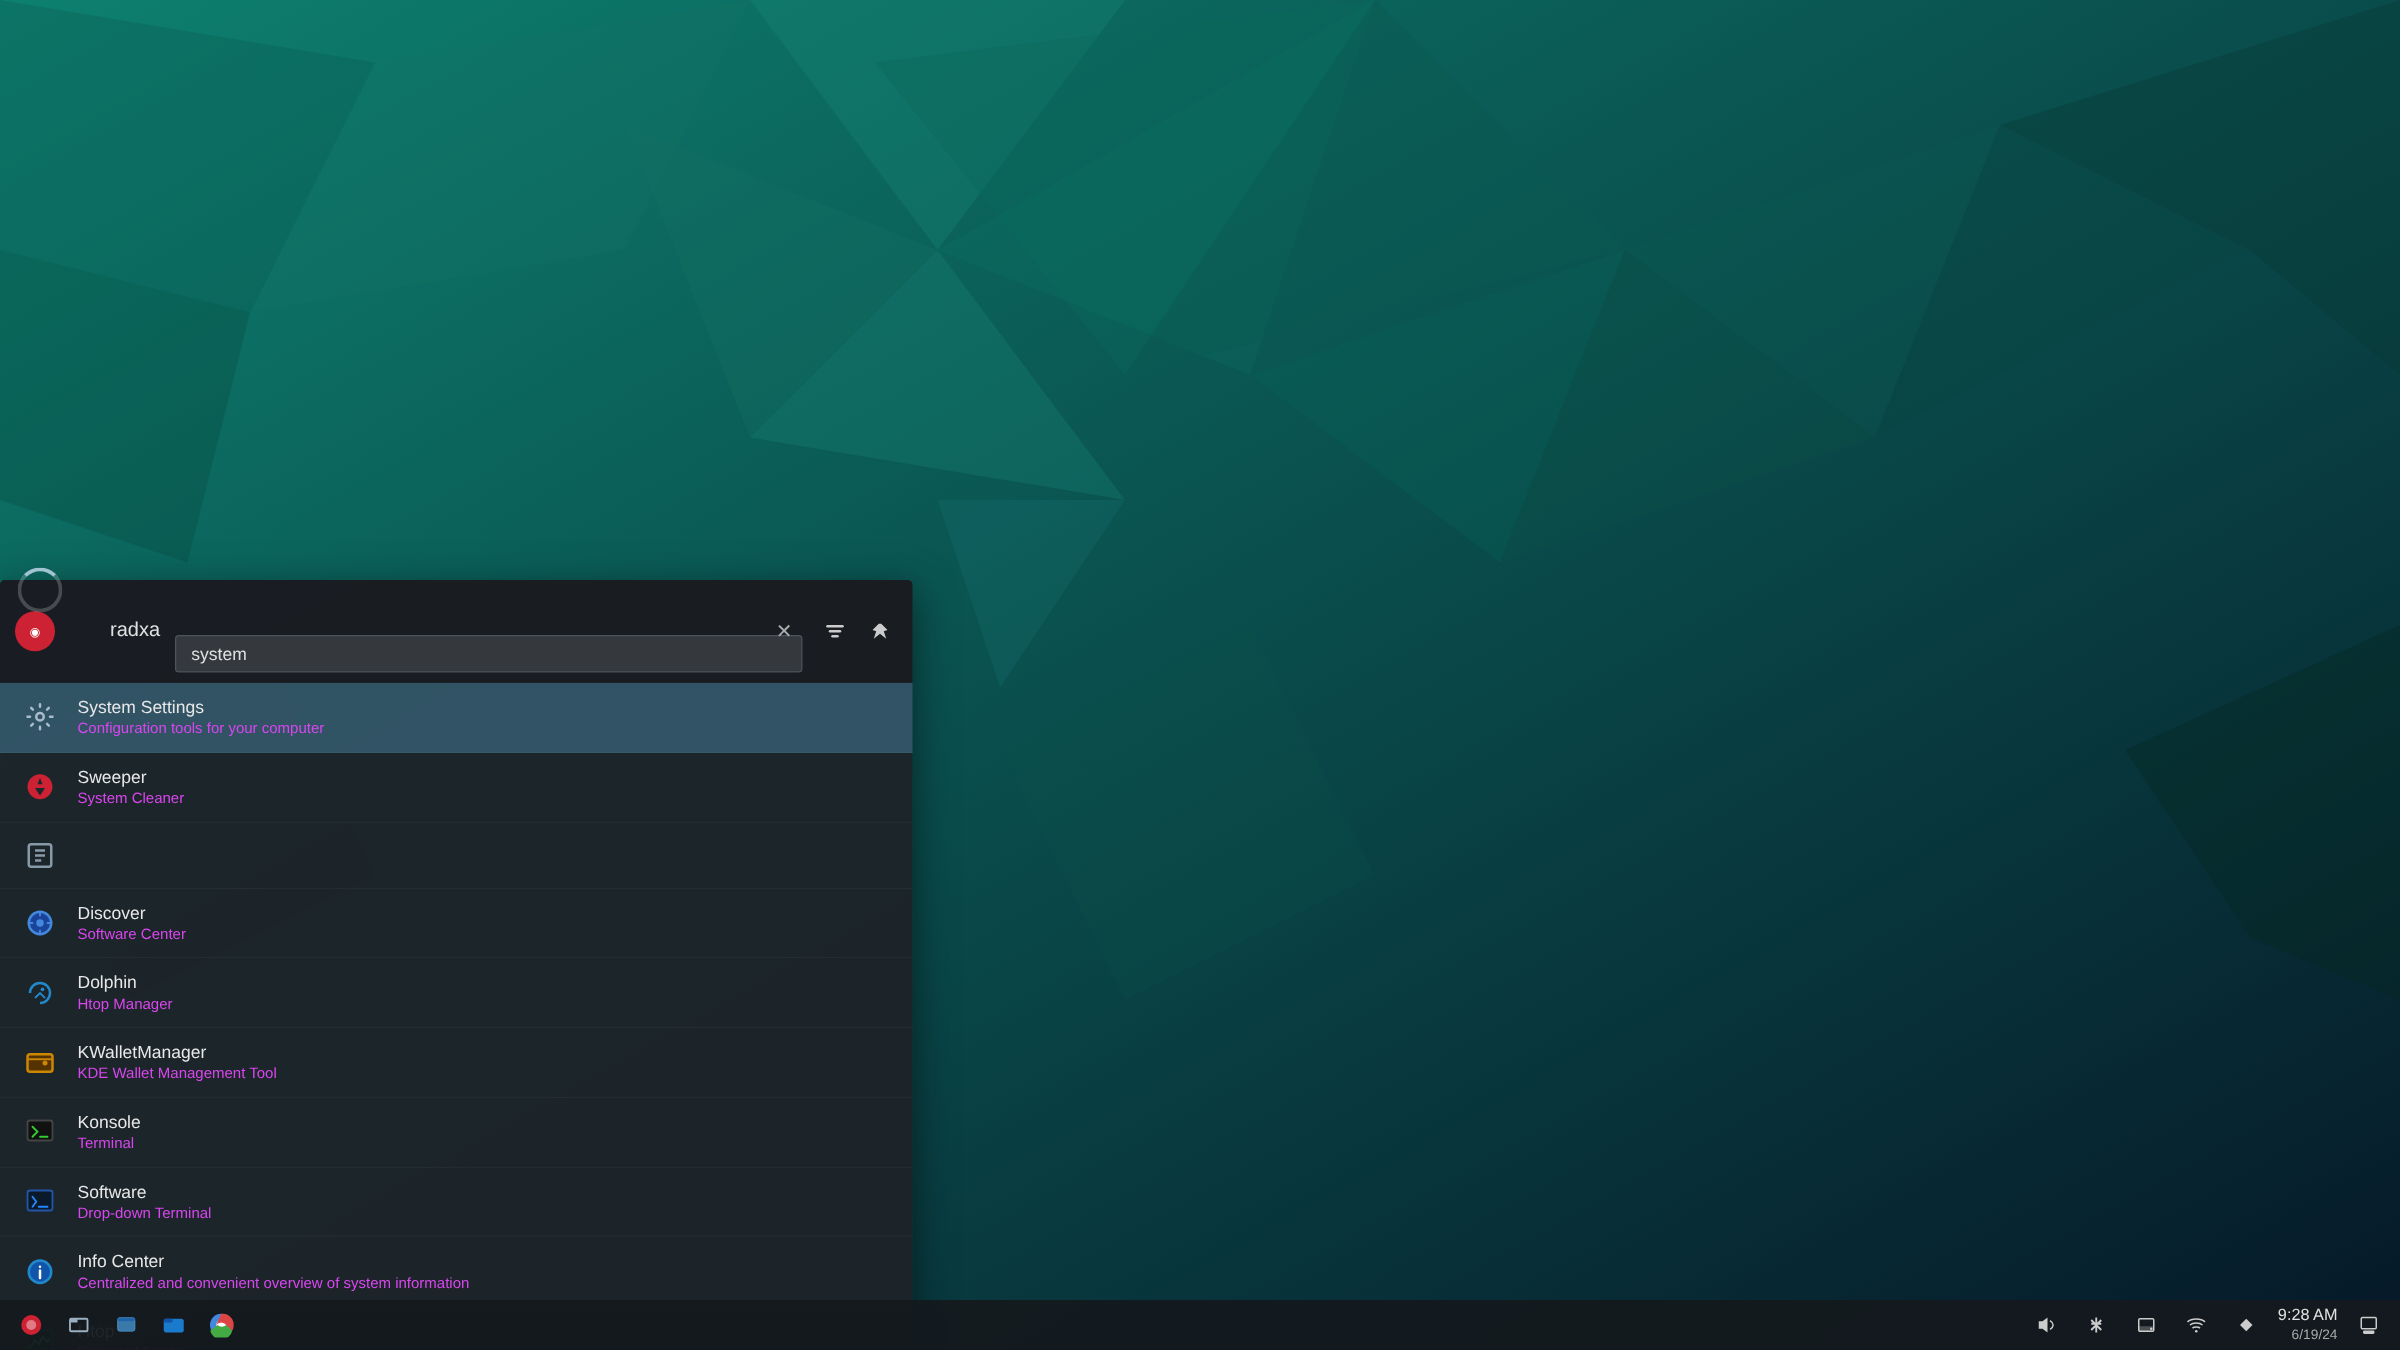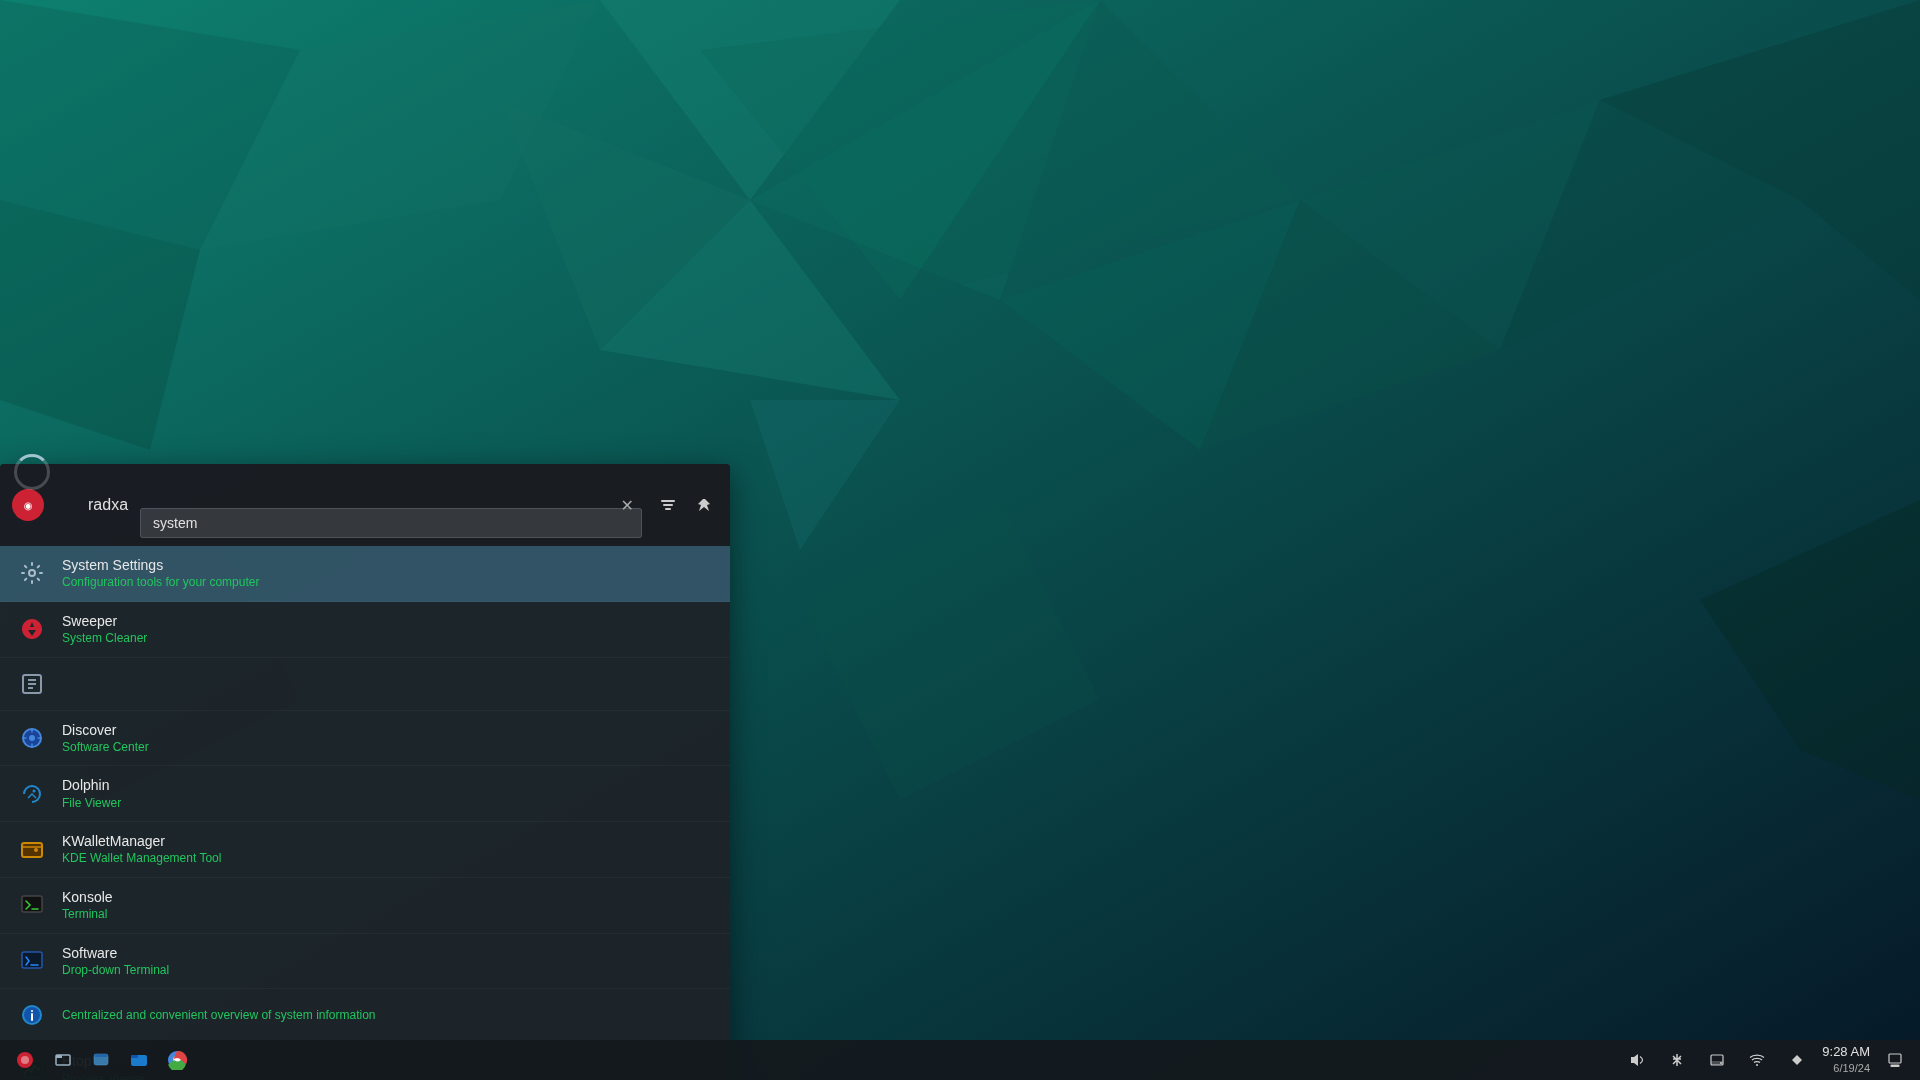--- a/index.html
+++ b/index.html
@@ -166,21 +166,21 @@
     }
 
     .app-name {
       color: #e8e8e8;
       font-size: 14px;
       font-weight: 500;
       line-height: 1.3;
     }
 
     .app-desc {
-      color: #22c55e;
+      color: #d946ef;
       font-size: 12px;
       line-height: 1.3;
       margin-top: 1px;
     }
 
     
     .taskbar {
       position: absolute;
       bottom: 0;
       left: 0;
@@ -387,21 +387,21 @@
         <div class="app-item">
           <div class="app-icon">
             <svg width="24" height="24" viewBox="0 0 24 24" fill="none">
               <path d="M4 12C4 7.58 7.58 4 12 4s8 3.58 8 8-3.58 8-8 8" stroke="#2288cc" stroke-width="2" fill="none"></path>
               <path d="M8 16l4-4 4 4" stroke="#2288cc" stroke-width="1.5" fill="none"></path>
               <circle cx="14" cy="9" r="1.5" fill="#2288cc"></circle>
             </svg>
           </div>
           <div class="app-info">
             <div class="app-name">Dolphin</div>
-            <div class="app-desc">File Viewer</div>
+            <div class="app-desc">Htop Manager</div>
           </div>
         </div>
         <div class="app-item">
           <div class="app-icon">
             <svg width="24" height="24" viewBox="0 0 24 24" fill="none">
               <rect x="2" y="5" width="20" height="14" rx="2" stroke="#cc8800" stroke-width="2" fill="#553300"></rect>
               <path d="M14 12a2 2 0 0 0 4 0 2 2 0 0 0-4 0z" fill="#cc8800"></path>
               <line x1="2" y1="9" x2="22" y2="9" stroke="#cc8800" stroke-width="1.5"></line>
             </svg>
           </div>
@@ -438,20 +438,21 @@
         </div>
         <div class="app-item">
           <div class="app-icon">
             <svg width="24" height="24" viewBox="0 0 24 24" fill="none">
               <circle cx="12" cy="12" r="9" stroke="#2288cc" stroke-width="2" fill="#1155aa"></circle>
               <line x1="12" y1="8" x2="12" y2="8" stroke="white" stroke-width="2" stroke-linecap="round"></line>
               <line x1="12" y1="11" x2="12" y2="17" stroke="white" stroke-width="2" stroke-linecap="round"></line>
             </svg>
           </div>
           <div class="app-info">
+            <div class="app-name">Info Center</div>
             <div class="app-desc">Centralized and convenient overview of system information</div>
           </div>
         </div>
         <div class="app-item">
           <div class="app-icon">
             <svg width="24" height="24" viewBox="0 0 24 24" fill="none">
               <rect x="2" y="3" width="20" height="16" rx="2" fill="#0a2a1a" stroke="#1a6a3a" stroke-width="1.5"></rect>
               <polyline points="4,17 8,11 11,14 14,8 18,12 20,10" stroke="#33cc66" stroke-width="1.5" fill="none"></polyline>
             </svg>
           </div>

